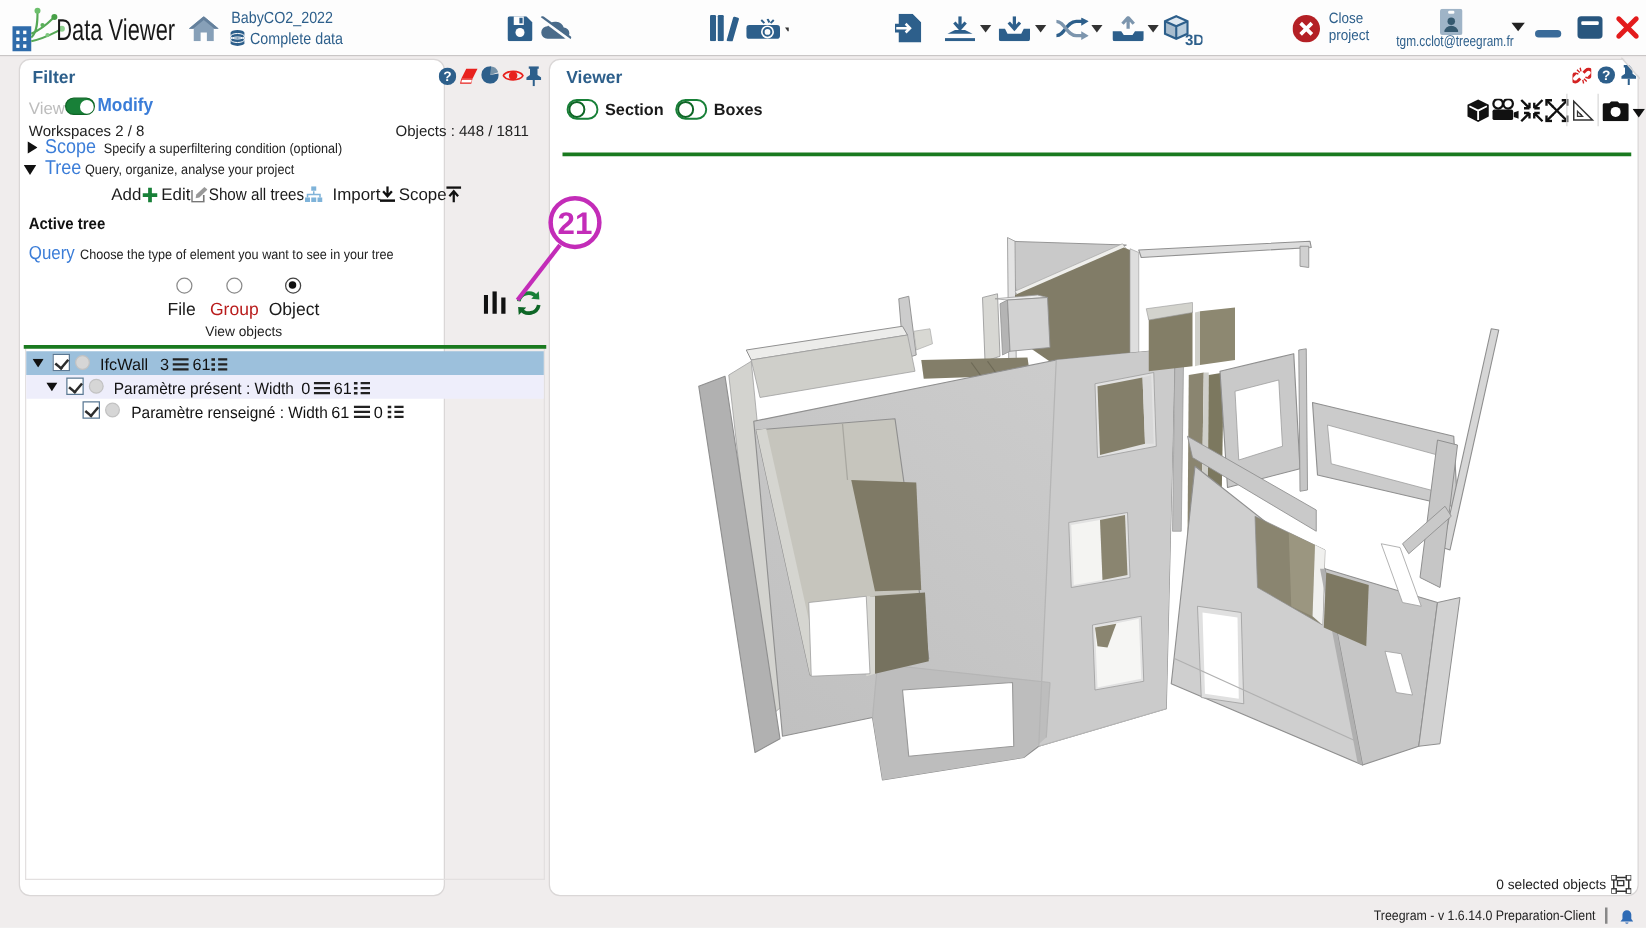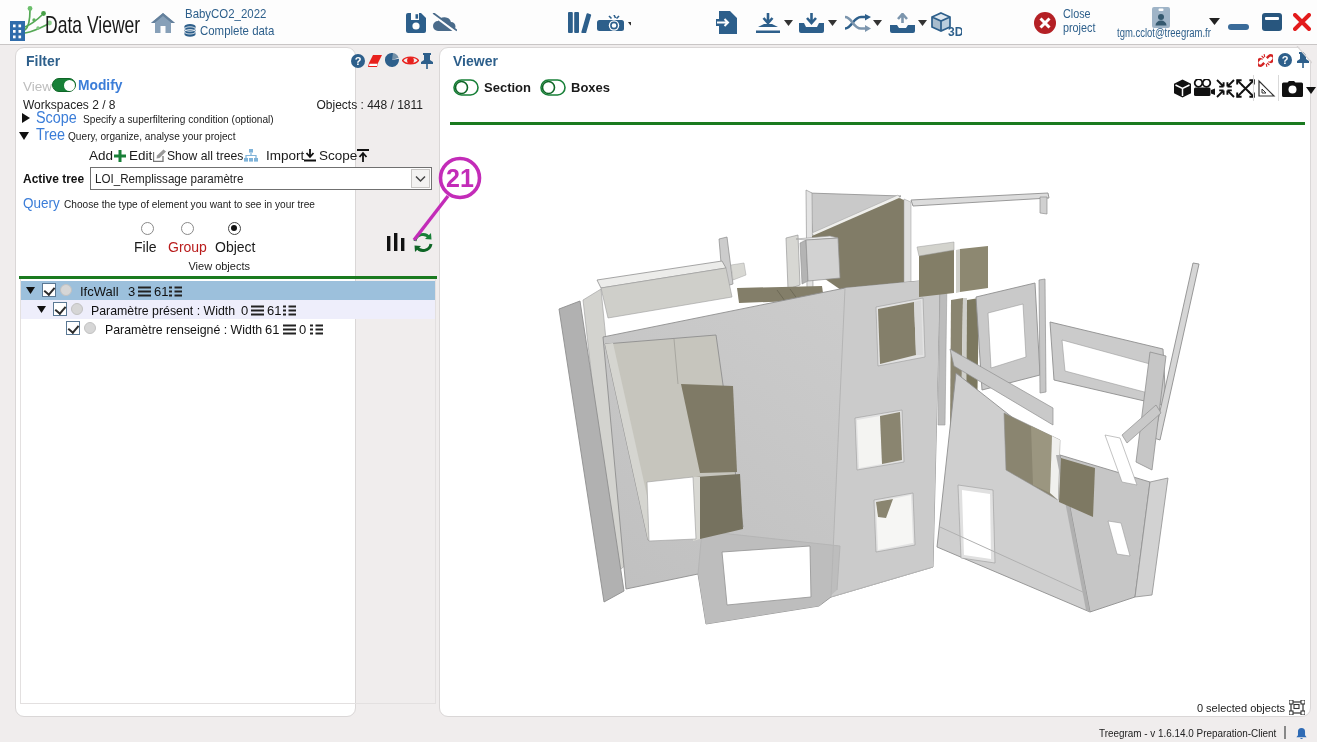--- a/index.html
+++ b/index.html
@@ -221,41 +221,33 @@
     <path d="M6 0 L6 7 M2.5 4 L6 8 L9.5 4" stroke="#111" stroke-width="1.8" fill="none"></path>
     <rect x="0" y="10.5" width="12" height="2" fill="#111"></rect>
   </svg>
   <div class="abs" style="left:303px; top:100px; font-size:13.5px; color:#1a1a1a;">Scope</div>
   <svg class="abs" style="left:341px; top:101px;" width="12" height="13" viewBox="0 0 12 13">
     <rect x="0" y="0" width="12" height="2" fill="#111"></rect>
     <path d="M6 13 L6 5 M2.5 8 L6 4 L9.5 8" stroke="#111" stroke-width="1.8" fill="none"></path>
   </svg>
 
   <div class="abs" style="left:7px; top:123px; font-size:13px; font-weight:bold; color:#111; transform:scale(0.92,1); transform-origin:left top; white-space:nowrap;">Active tree</div>
-  <div class="abs" style="left:74px; top:119px; width:342px; height:23px; background:#fff; border:1px solid #707070;">
-    <div style="position:absolute; left:4px; top:3px; font-size:13.5px; color:#222; transform:scale(0.86,1); transform-origin:left top; white-space:nowrap;">LOI_Remplissage paramètre</div>
-    <div style="position:absolute; right:1px; top:1px; width:19px; height:19px; background:#f3f2f1; border:1px solid #c8c6c4;">
-      <svg style="position:absolute;left:3px;top:5px;" width="11" height="8" viewBox="0 0 11 8">
-          <path d="M1 1.5 L5.5 6 L10 1.5" stroke="#444" stroke-width="1.5" fill="none"></path>
-        </svg>
-    </div>
-  </div>
 
   <div class="abs" style="left:7px; top:146px; font-size:15px; color:#3b7dd8; transform:scale(0.9,1); transform-origin:left top;">Query</div>
   <div class="abs" style="left:48px; top:150px; font-size:11px; color:#222; transform:scale(0.92,1); transform-origin:left top; white-space:nowrap;">Choose the type of element you want to see in your tree</div>
 
   <div class="abs" style="left:125px; top:174px; width:13px; height:13px; border:1.5px solid #8a8a8a; border-radius:50%; background:#fff;"></div>
   <div class="abs" style="left:165px; top:174px; width:13px; height:13px; border:1.5px solid #8a8a8a; border-radius:50%; background:#fff;"></div>
   <div class="abs" style="left:212px; top:174px; width:13px; height:13px; border:1.5px solid #444; border-radius:50%; background:#fff;">
     <div style="position:absolute; left:2px; top:2px; width:6px; height:6px; border-radius:50%; background:#111;"></div>
   </div>
   <div class="abs" style="left:118px; top:191px; font-size:14px; color:#1a1a1a;">File</div>
   <div class="abs" style="left:152px; top:191px; font-size:14px; color:#b91c1c;">Group</div>
   <div class="abs" style="left:199px; top:191px; font-size:14px; color:#1a1a1a;">Object</div>
-  <div class="abs" style="left:124px; top:212px; width:110px; font-size:11px; color:#222; text-align:right;">View objects</div>
+  <div class="abs" style="left:124px; top:212px; width:110px; font-size:11px; color:#222; text-align:center;">View objects</div>
 
   <svg class="abs" style="left:371px; top:185px;" width="18" height="20" viewBox="0 0 18 20">
     <rect x="0" y="3" width="3.4" height="15" fill="#111"></rect>
     <rect x="7" y="0" width="3.4" height="18" fill="#111"></rect>
     <rect x="14" y="5" width="3.4" height="13" fill="#111"></rect>
   </svg>
   <svg class="abs" style="left:396px; top:184px;" width="22" height="21" viewBox="0 0 22 21">
     <path d="M3 9 A8 8 0 0 1 17.5 6" stroke="#188038" stroke-width="3" fill="none"></path>
     <path d="M19 1 L19.5 7.5 L13 7 Z" fill="#188038"></path>
     <path d="M19 12 A8 8 0 0 1 4.5 15" stroke="#0e6626" stroke-width="3" fill="none"></path>

